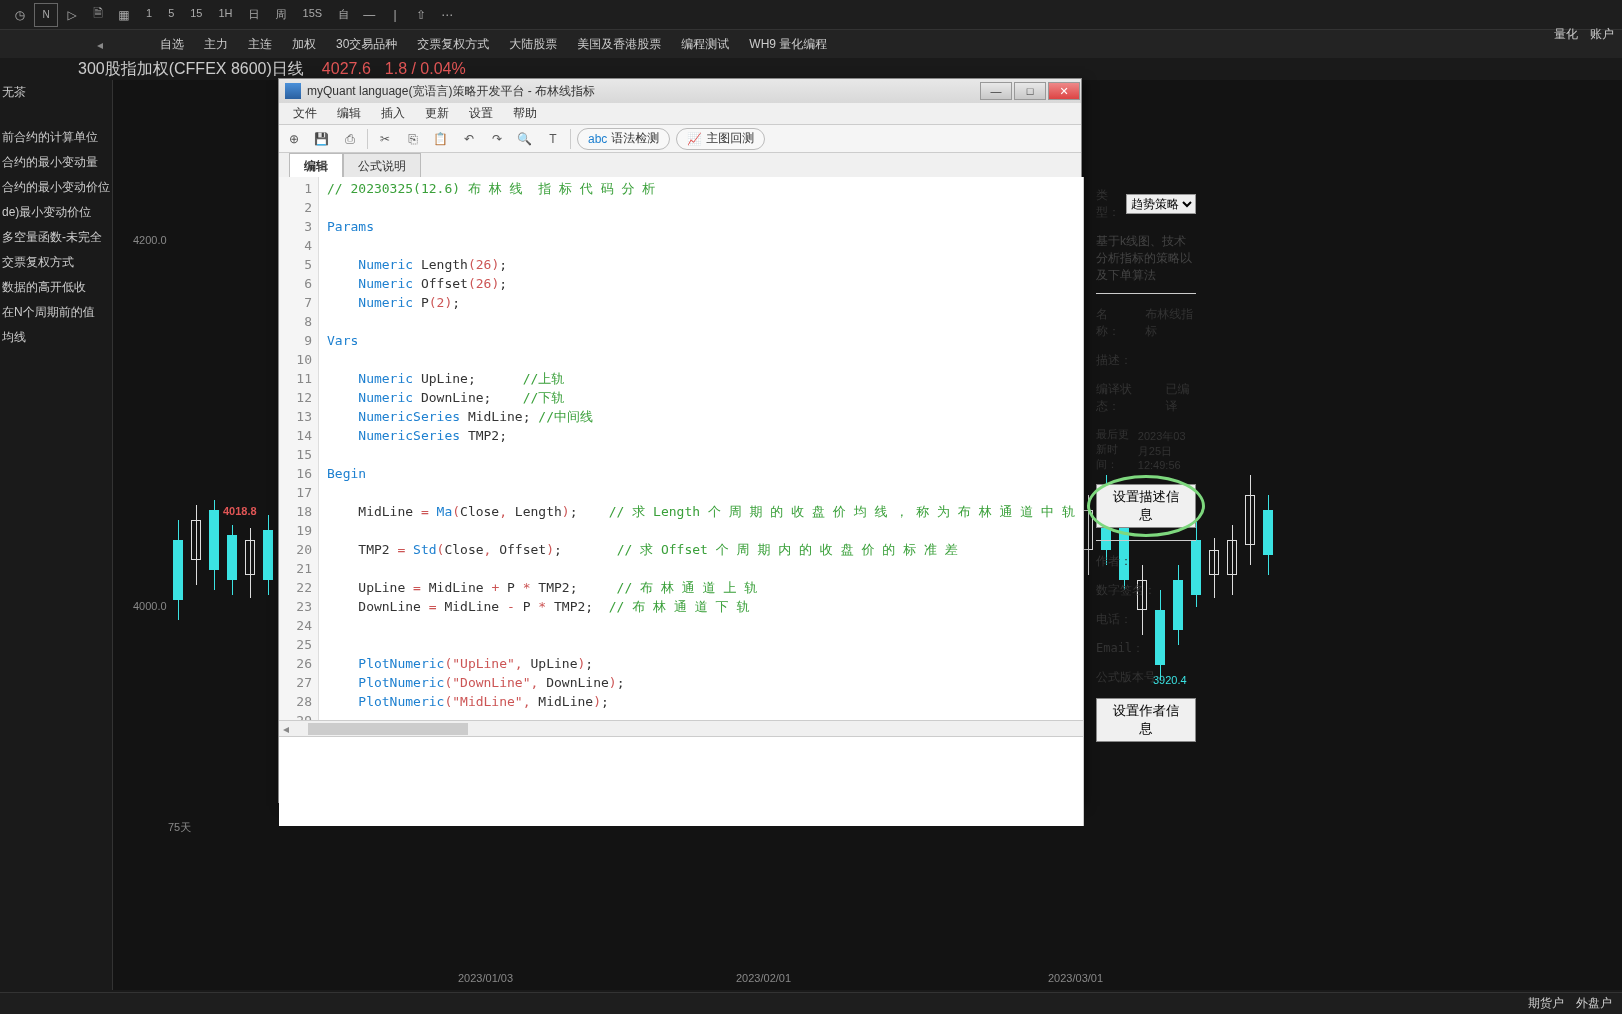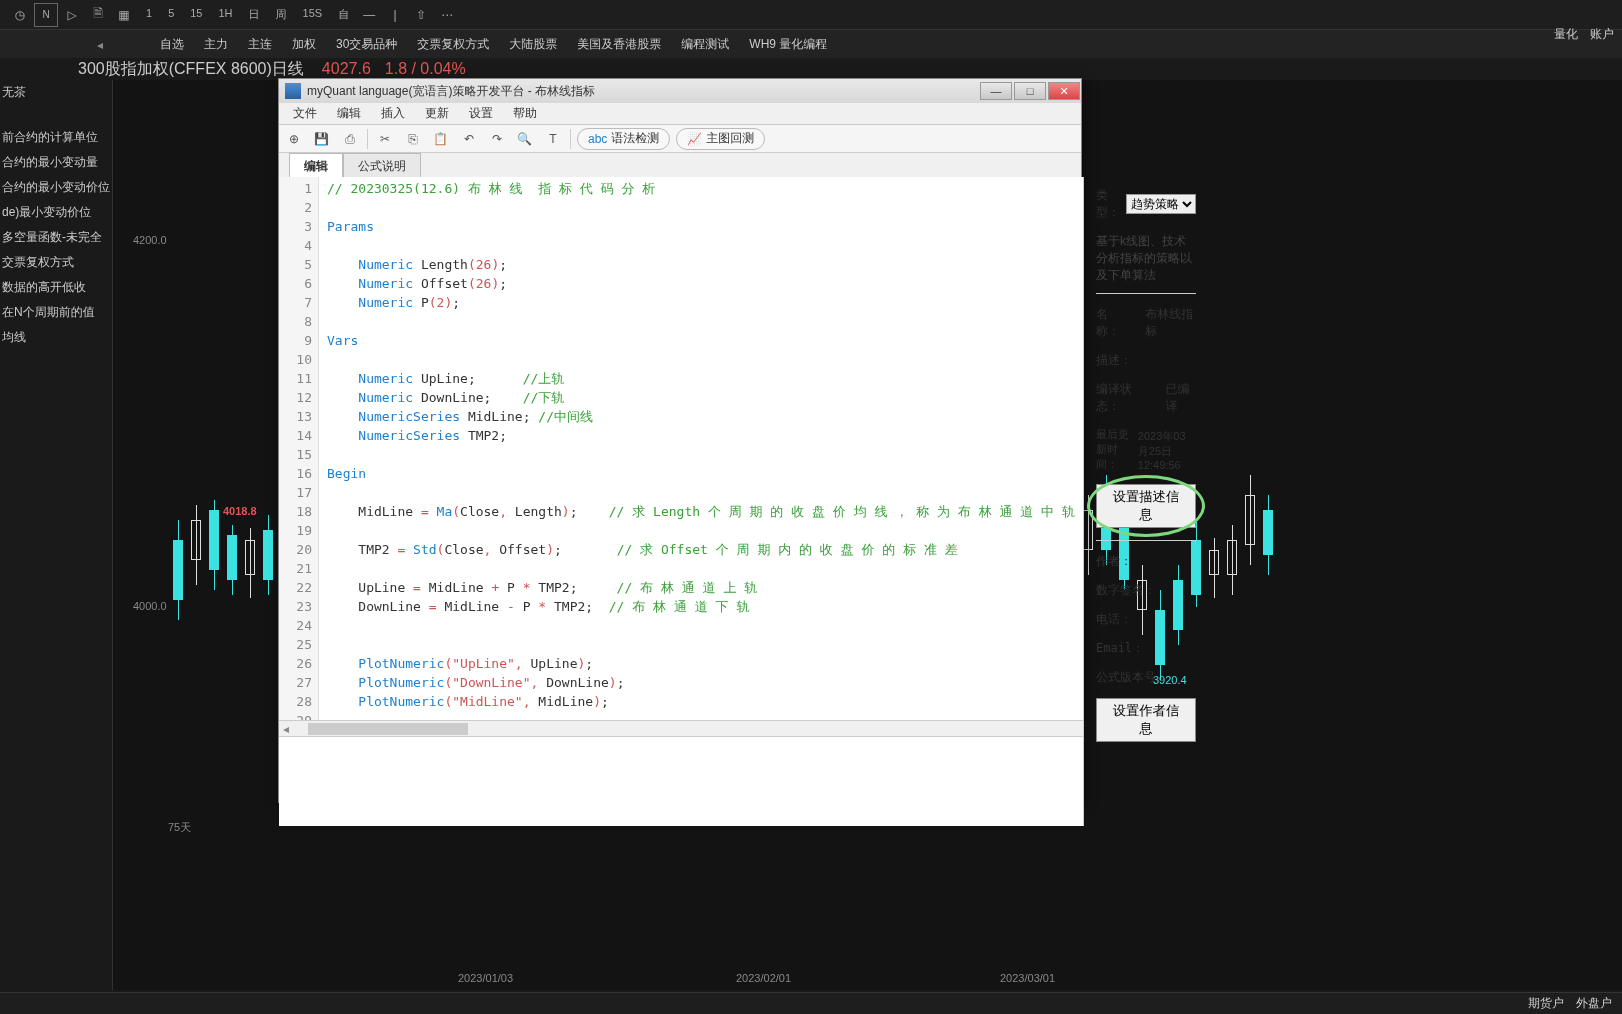--- a/index.html
+++ b/index.html
@@ -420,21 +420,21 @@
 </div>
 
 <div class="chart-area">
   <span class="y-label" style="left:20px;top:154px">4200.0</span>
   <span class="y-label red" style="left:110px;top:425px">4018.8</span>
   <span class="y-label" style="left:20px;top:520px">4000.0</span>
   <span class="y-label" style="left:1040px;top:594px;color:#3be2e2">3920.4</span>
   <span class="y-label" style="left:55px;top:740px">75天</span>
   <span class="x-label" style="left:345px">2023/01/03</span>
   <span class="x-label" style="left:623px">2023/02/01</span>
-  <span class="x-label" style="left:887px">2023/03/01</span>
+  <span class="x-label" style="left:935px">2023/03/01</span>
 
   <div class="candle cyan" style="left:60px;top:460px">
       <div class="wick" style="top:-20px;height:100px"></div>
       <div class="body" style="top:0;height:60px"></div>
     </div>
   <div class="candle white" style="left:78px;top:440px">
       <div class="wick" style="top:-15px;height:80px"></div>
       <div class="body" style="top:0;height:40px"></div>
     </div>
   <div class="candle cyan" style="left:96px;top:430px">

